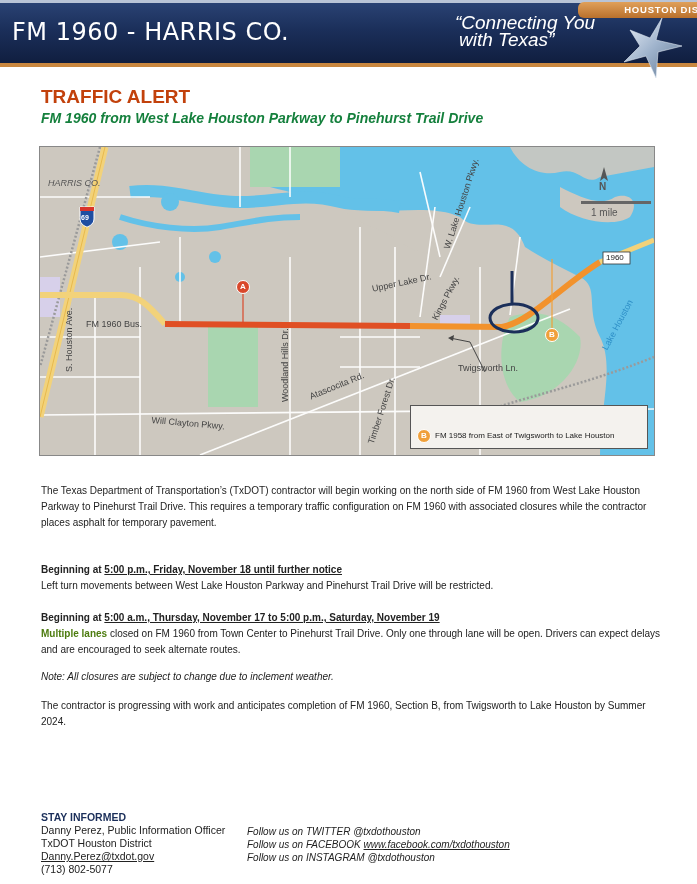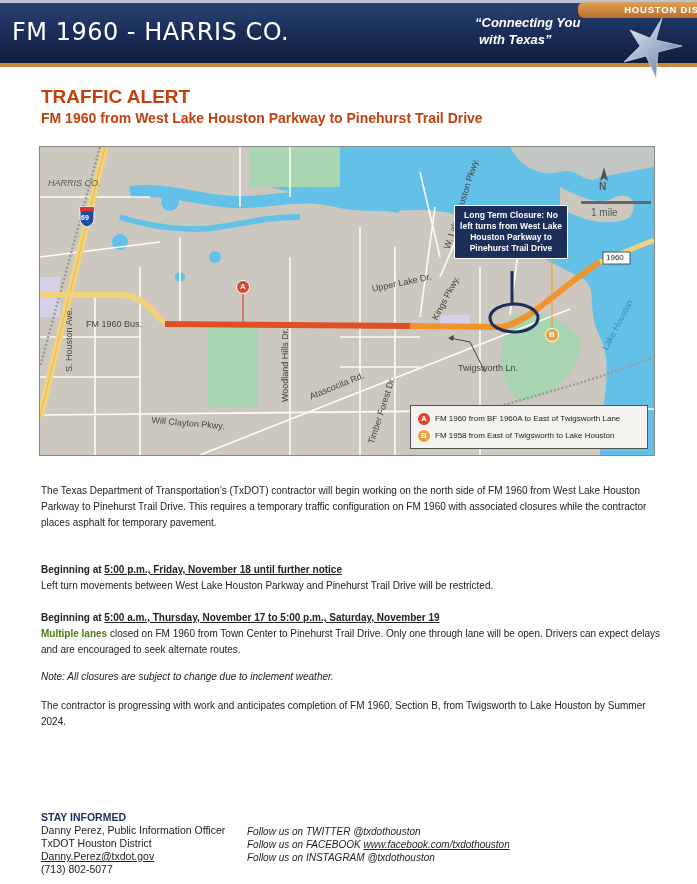--- a/index.html
+++ b/index.html
@@ -1,26 +1,26 @@
 <!DOCTYPE html>
 <html><head>
 <meta charset="utf-8">
 <style>
   html, body { margin: 0; padding: 0; }
   body { width: 697px; height: 884px; background: #ffffff; position: relative; overflow: hidden; font-family: "Liberation Sans", sans-serif; }
   .header { position: absolute; left: 0; top: 0; width: 697px; height: 66px; background: linear-gradient(180deg, #2b4476 0%, #1b2f5a 45%, #0f1d3d 100%); }
   .header-topline { position: absolute; left: 0; top: 0; width: 697px; height: 3px; background: #b9c4d6; }
   .header-bottomline { position: absolute; left: 0; top: 63px; width: 697px; height: 4px; background: #c9873f; }
   .header-title { position: absolute; left: 12px; top: 18px; color: #ffffff; font-size: 24px; letter-spacing: 0.5px; font-family: "DejaVu Sans", sans-serif; font-weight: normal; }
-  .header-tagline { position: absolute; left: 475px; top: 14px; color: #ffffff; font-size: 13px; font-style: italic; line-height: 17px; font-family: "Liberation Sans Narrow", "Liberation Sans", sans-serif; font-weight: bold; }
+  .header-tagline { position: absolute; left: 455px; top: 14px; color: #ffffff; font-size: 19px; font-style: italic; line-height: 17px; font-family: "Liberation Sans Narrow", "Liberation Sans", sans-serif; }
   .district-tab { position: absolute; left: 578px; top: 2px; width: 119px; height: 16px; background: linear-gradient(180deg,#e0a05a,#b9702c); color: #ffffff; font-size: 9.5px; font-weight: bold; letter-spacing: 0.8px; line-height: 16px; text-align: center; border-top-left-radius: 6px; border-bottom-left-radius: 6px; padding-left: 40px; }
   .star { position: absolute; left: 612px; top: 16px; width: 80px; height: 64px; }
 
   .alert-title { position: absolute; left: 41px; top: 86px; color: #c2410c; font-size: 19px; font-weight: bold; font-family: "Liberation Sans", sans-serif; }
-  .alert-subtitle { position: absolute; left: 41px; top: 110px; color: #c2410c; font-size: 14px; font-weight: bold; }
+  .alert-subtitle { position: absolute; left: 41px; top: 110px; color: #15803d; font-size: 14px; font-style: italic; font-weight: bold; }
 
   .map { position: absolute; left: 39px; top: 146px; width: 614px; height: 308px; border: 1px solid #888; overflow: hidden; background: #cfcac2; }
   .map svg { position: absolute; left: 0; top: 0; }
   .map-label { position: absolute; font-size: 9px; color: #444; font-family: "Liberation Sans", sans-serif; white-space: nowrap; }
   .callout { position: absolute; left: 414px; top: 58px; width: 108px; background: #1b2f5a; color: #fff; font-size: 8.5px; font-weight: bold; text-align: center; line-height: 11px; padding: 4px 2px; border: 1px solid #fff; }
   .legend { position: absolute; left: 370px; top: 258px; width: 236px; height: 42px; background: #f4f2ee; border: 1px solid #555; font-size: 8px; color: #222; }
   .legend-row { position: absolute; left: 6px; height: 14px; line-height: 14px; white-space: nowrap; }
   .marker { display: inline-block; width: 12px; height: 12px; border-radius: 50%; color: #fff; font-size: 8px; font-weight: bold; text-align: center; line-height: 12px; vertical-align: middle; margin-right: 4px; border: 1px solid #fff; }
   .marker-a { background: #d9482b; }
   .marker-b { background: #f0a03a; }
@@ -160,29 +160,25 @@
   <span class="map-label" style="left:112px;top:268px;transform:rotate(5deg);transform-origin:left top;">Will Clayton Pkwy.</span>
   <span class="map-label" style="left:402px;top:100px;transform:rotate(-72deg);transform-origin:left top;">W. Lake Houston Pkwy.</span>
   <span class="map-label" style="left:331px;top:137px;transform:rotate(-12deg);transform-origin:left top;">Upper Lake Dr.</span>
   <span class="map-label" style="left:390px;top:170px;transform:rotate(-62deg);transform-origin:left top;">Kings Pkwy.</span>
   <span class="map-label" style="left:418px;top:216px;">Twigsworth Ln.</span>
   <span class="map-label" style="left:560px;top:200px;transform:rotate(-62deg);transform-origin:left top;color:#2e8fc7;">Lake Houston</span>
   <span class="map-label" style="left:566px;top:106px;font-size:8px;color:#222;">1960</span>
   <span class="map-label" style="left:559px;top:34px;font-size:10px;font-weight:bold;color:#555;">N</span>
   <span class="map-label" style="left:551px;top:60px;font-size:10px;color:#555;">1 mile</span>
 
-  <div class="callout">Long Term Closure: No left turns from West Lake Houston Parkway to Pinehurst Trail Drive</div>
 
   <span class="map-marker marker marker-a" style="left:196px;top:133px;">A</span>
   <span class="map-marker marker marker-b" style="left:505px;top:181px;">B</span>
 
   <div class="legend">
-    <div class="legend-row" style="top:6px;">
-      <span class="marker marker-a">A</span><span>FM 1960 from BF 1960A to East of Twigsworth Lane</span>
-    </div>
     <div class="legend-row" style="top:23px;">
       <span class="marker marker-b">B</span><span>FM 1958 from East of Twigsworth to Lake Houston</span>
     </div>
   </div>
 </div>
 
 <div class="body-text para1">The Texas Department of Transportation’s (TxDOT) contractor will begin working on the north side of FM 1960 from West Lake Houston Parkway to Pinehurst Trail Drive. This requires a temporary traffic configuration on FM 1960 with associated closures while the contractor places asphalt for temporary pavement.</div>
 
 <div class="body-text sec1-head bold">
   <span>Beginning at </span><span class="u">5:00 p.m., Friday, November 18 until further notice</span>

